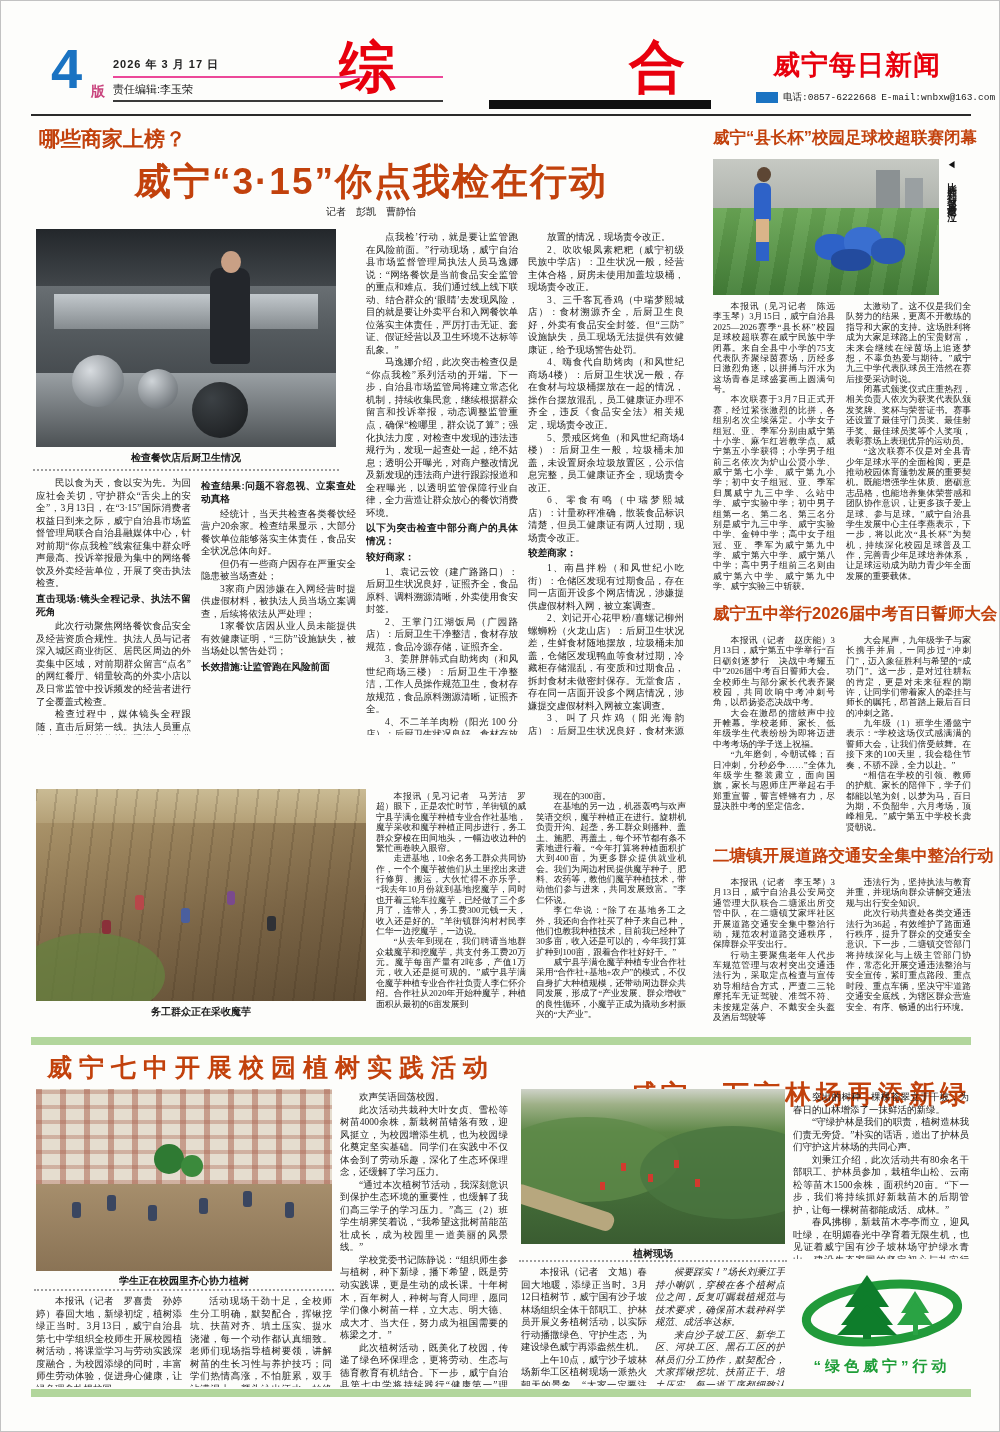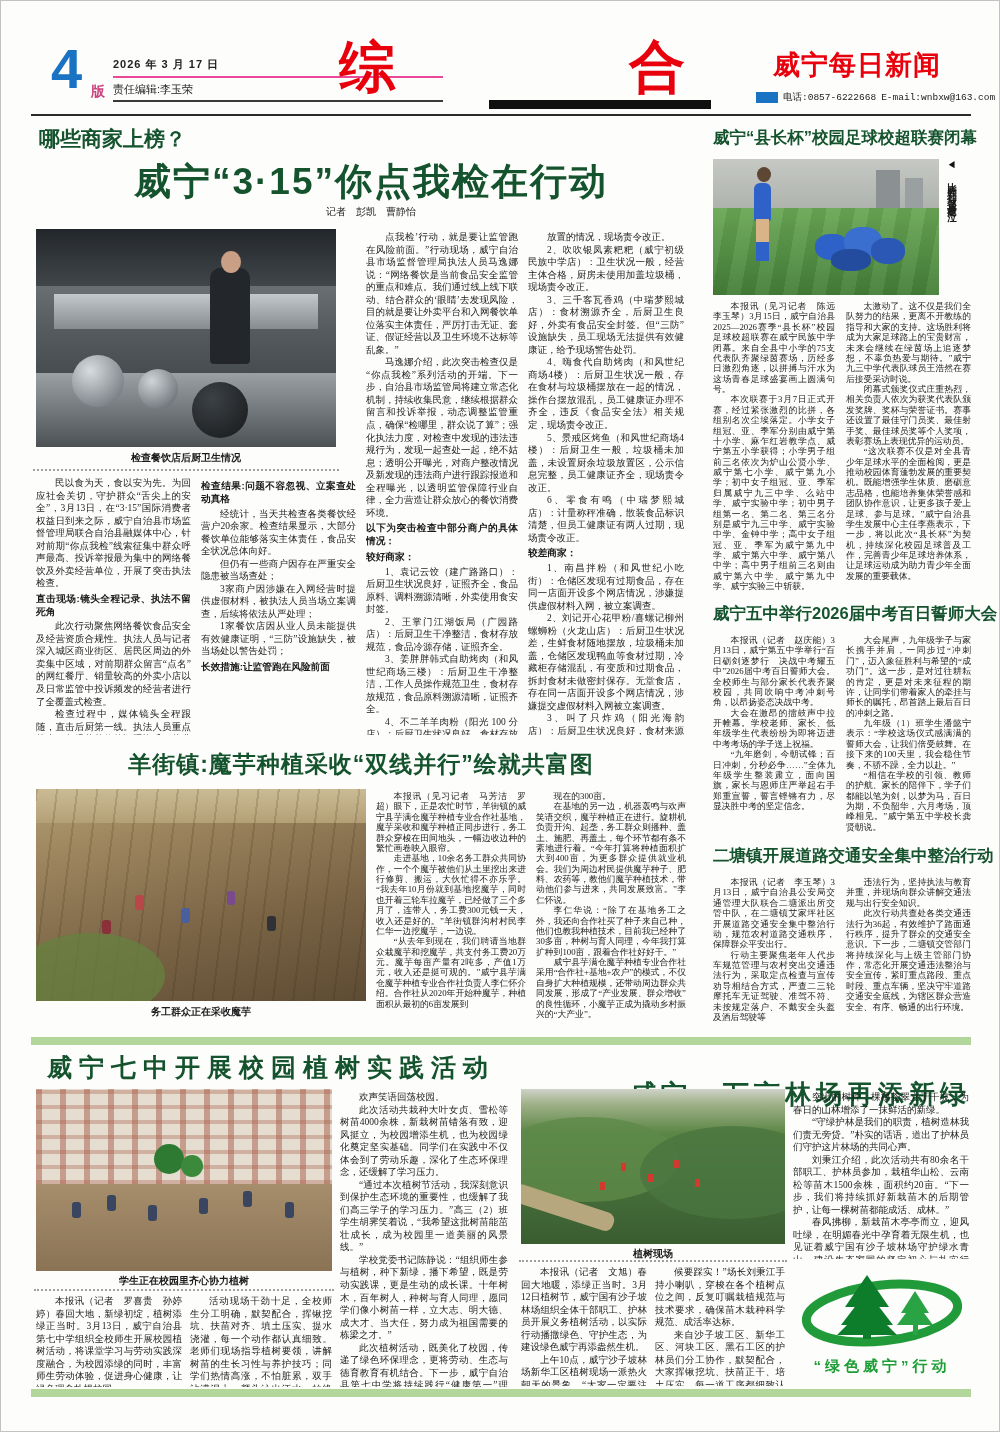--- a/index.html
+++ b/index.html
@@ -17,21 +17,21 @@
   .blackbar{position:absolute;left:488px;top:99px;width:222px;height:9px;background:#101010;}
   .headrule{position:absolute;left:30px;top:113px;width:940px;height:2px;background:#2a2a2a;}
   
   .col{position:absolute;overflow:hidden;font-family:"Liberation Serif",serif;font-size:9.5px;line-height:1.32;text-align:justify;color:#1b1b1b;}
   .dense{font-size:8.8px;line-height:1.18;}
   .col p{margin:0;}
   .col .p{text-indent:2em;}
   .col .sh{font-family:"Liberation Sans",sans-serif;font-weight:bold;text-indent:0;margin:3px 0 2px;font-size:1.02em;}
   .cap{position:absolute;text-align:center;font-family:"Liberation Serif",serif;font-weight:bold;font-size:10px;color:#1b1b1b;}
   .dotted{position:absolute;border-top:2px dotted #9f9f9f;height:0;}
-  .hl{position:absolute;font-weight:bold;color:#14532d;text-align:center;font-family:"Liberation Sans",sans-serif;}
+  .hl{position:absolute;font-weight:bold;color:#c2410c;text-align:center;font-family:"Liberation Sans",sans-serif;}
   .h-kicker{font-size:21px;font-family:"Liberation Serif",serif;font-weight:bold;text-align:left;}
   .h-main{font-size:37px;letter-spacing:2px;white-space:nowrap;}
   .byline{position:absolute;font-family:"Liberation Serif",serif;font-size:10px;text-align:center;color:#222;}
   .h-right{font-size:16.5px;white-space:nowrap;text-align:left;}
   .h-yj{font-size:23px;letter-spacing:1px;white-space:nowrap;}
   .h-qz{font-size:25px;letter-spacing:7px;white-space:nowrap;}
   .h-lc{font-size:26px;letter-spacing:5px;white-space:nowrap;}
   .gbar{position:absolute;background:#b2d69c;}
   
   .photo{position:absolute;overflow:hidden;background:#8a8a8a;}
@@ -203,41 +203,40 @@
   <div class="hl h-right" style="left:712px;top:844px;width:258px;">二塘镇开展道路交通安全集中整治行动</div>
   <div class="col dense" style="left:712px;top:876px;width:122px;height:158px;">
       <p class="p">本报讯（记者　李玉琴）3月13日，威宁自治县公安局交通管理大队联合二塘派出所交管中队，在二塘镇艾家坪社区开展道路交通安全集中整治行动，规范农村道路交通秩序，保障群众平安出行。</p>
       <p class="p">行动主要聚焦老年人代步车规范管理与农村突出交通违法行为，采取定点检查与宣传劝导相结合方式，严查二三轮摩托车无证驾驶、准驾不符、未按规定落户、不戴安全头盔及酒后驾驶等</p>
     </div>
   <div class="col dense" style="left:845px;top:876px;width:125px;height:158px;">
       <p class="p">违法行为，坚持执法与教育并重，并现场向群众讲解交通法规与出行安全知识。</p>
       <p class="p">此次行动共查处各类交通违法行为36起，有效维护了路面通行秩序，提升了群众的交通安全意识。下一步，二塘镇交管部门将持续深化与上级主管部门协作，常态化开展交通违法整治与安全宣传，紧盯重点路段、重点时段、重点车辆，坚决守牢道路交通安全底线，为辖区群众营造安全、有序、畅通的出行环境。</p>
     </div>
 
-  <div class="hl h-yj" style="left:80px;top:748px;width:560px;">羊街镇:魔芋种植采收“双线并行”绘就共富图</div>
   <div class="photo yjphoto" style="left:35px;top:788px;width:330px;height:212px;">
     <div class="ph y-far"></div>
     <div class="ph y-terr"></div>
     <div class="ph y-green"></div>
     <div class="ph y-w1"></div>
     <div class="ph y-w2"></div>
     <div class="ph y-w3"></div>
     <div class="ph y-w4"></div>
     <div class="ph y-w5"></div>
   </div>
   <div class="cap" style="left:35px;top:1004px;width:330px;">务工群众正在采收魔芋</div>
   <div class="col dense" style="left:375px;top:790px;width:150px;height:240px;">
       <p class="p">本报讯（见习记者　马芳洁　罗超）眼下，正是农忙时节，羊街镇的威宁县芋满仓魔芋种植专业合作社基地，魔芋采收和魔芋种植正同步进行，务工群众穿梭在田间地头，一幅边收边种的繁忙画卷映入眼帘。</p>
       <p class="p">走进基地，10余名务工群众共同协作，一个个魔芋被他们从土里挖出来进行修剪、搬运，大伙忙得不亦乐乎。“我去年10月份就到基地挖魔芋，同时也开着三轮车拉魔芋，已经做了三个多月了，连带人，务工费300元钱一天，收入还是好的。”羊街镇群沟村村民李仁华一边挖魔芋，一边说。</p>
       <p class="p">“从去年到现在，我们聘请当地群众栽魔芋和挖魔芋，共支付务工费20万元。魔芋每亩产量有2吨多，产值1万元，收入还是挺可观的。”威宁县芋满仓魔芋种植专业合作社负责人李仁怀介绍。合作社从2020年开始种魔芋，种植面积从最初的6亩发展到</p>
     </div>
   <div class="col dense" style="left:535px;top:790px;width:150px;height:240px;">
       <p class="p">现在的300亩。</p>
       <p class="p">在基地的另一边，机器轰鸣与欢声笑语交织，魔芋种植正在进行。旋耕机负责开沟、起垄，务工群众则播种、盖土、施肥、再盖土，每个环节都有条不紊地进行着。“今年打算将种植面积扩大到400亩，为更多群众提供就业机会。我们为周边村民提供魔芋种子、肥料、农药等，教他们魔芋种植技术，带动他们参与进来，共同发展致富。”李仁怀说。</p>
-      <p class="p">李仁华说：“除了在基地务工之外，我还向合作社买了种子来自己种，他们也教我种植技术，目前我已经种了30多亩，种树与育人同理，今年我打算扩种到100亩，跟着合作社好好干。”</p>
+      <p class="p">李仁华说：“除了在基地务工之外，我还向合作社买了种子来自己种，他们也教我种植技术，目前我已经种了30多亩，收入还是可以的，今年我打算扩种到100亩，跟着合作社好好干。”</p>
       <p class="p">威宁县芋满仓魔芋种植专业合作社采用“合作社+基地+农户”的模式，不仅自身扩大种植规模，还带动周边群众共同发展，形成了“产业发展、群众增收”的良性循环，小魔芋正成为撬动乡村振兴的“大产业”。</p>
     </div>
 
   <div class="gbar" style="left:30px;top:1036px;width:940px;height:8px;"></div>
   <div class="gbar" style="left:30px;top:1388px;width:940px;height:8px;"></div>
 
   <div class="hl h-qz" style="left:35px;top:1050px;width:470px;">威宁七中开展校园植树实践活动</div>
   <div class="photo qzphoto" style="left:35px;top:1088px;width:296px;height:182px;">
     <div class="ph q-bldg"></div>
     <div class="ph q-ground"></div>
@@ -276,21 +275,21 @@
     <div class="ph l-f" style="left:58%;top:46%;"></div>
     <div class="ph l-f" style="left:66%;top:58%;"></div>
     <div class="ph l-f" style="left:30%;top:60%;"></div>
   </div>
   <div class="cap" style="left:520px;top:1246px;width:264px;">植树现场</div>
   <div class="dotted" style="left:518px;top:1259px;width:268px;"></div>
   <div class="col" style="left:520px;top:1265px;width:126px;height:120px;">
       <p class="p">本报讯（记者　文旭）春回大地暖，添绿正当时。3月12日植树节，威宁国有沙子坡林场组织全体干部职工、护林员开展义务植树活动，以实际行动播撒绿色、守护生态，为建设绿色威宁再添盎然生机。</p>
       <p class="p">上午10点，威宁沙子坡林场新华工区植树现场一派热火朝天的景象。“大家一定要注意行间距，保持三米乘三米，坑要挖深一点，培土的时</p>
     </div>
-  <div class="col" style="left:654px;top:1265px;width:130px;height:120px;">
+  <div class="col" style="left:654px;top:1265px;width:130px;height:120px;font-style:italic;">
       <p class="p">候要踩实！”场长刘秉江手持小喇叭，穿梭在各个植树点位之间，反复叮嘱栽植规范与技术要求，确保苗木栽种科学规范、成活率达标。</p>
       <p class="p">来自沙子坡工区、新华工区、河块工区、黑石工区的护林员们分工协作，默契配合，大家挥锹挖坑、扶苗正干、培土压实，每一道工序都细致认真、有条不紊。经过四个多小时的辛勤忙碌，一棵棵适应性强、生态效益</p>
     </div>
   <div class="col" style="left:792px;top:1090px;width:176px;height:168px;">
       <p class="p">突出的树种，棵棵苍翠立于干坡，为春日的山林增添了一抹鲜活的新绿。</p>
       <p class="p">“守绿护林是我们的职责，植树造林我们责无旁贷。”朴实的话语，道出了护林员们守护这片林场的共同心声。</p>
       <p class="p">刘秉江介绍，此次活动共有80余名干部职工、护林员参加，栽植华山松、云南松等苗木1500余株，面积约20亩。“下一步，我们将持续抓好新栽苗木的后期管护，让每一棵树苗都能成活、成林。”</p>
       <p class="p">春风拂柳，新栽苗木亭亭而立，迎风吐绿，在明媚春光中孕育着无限生机，也见证着威宁国有沙子坡林场守护绿水青山、建设生态家园的坚定初心与扎实行动。</p>
     </div>
 

